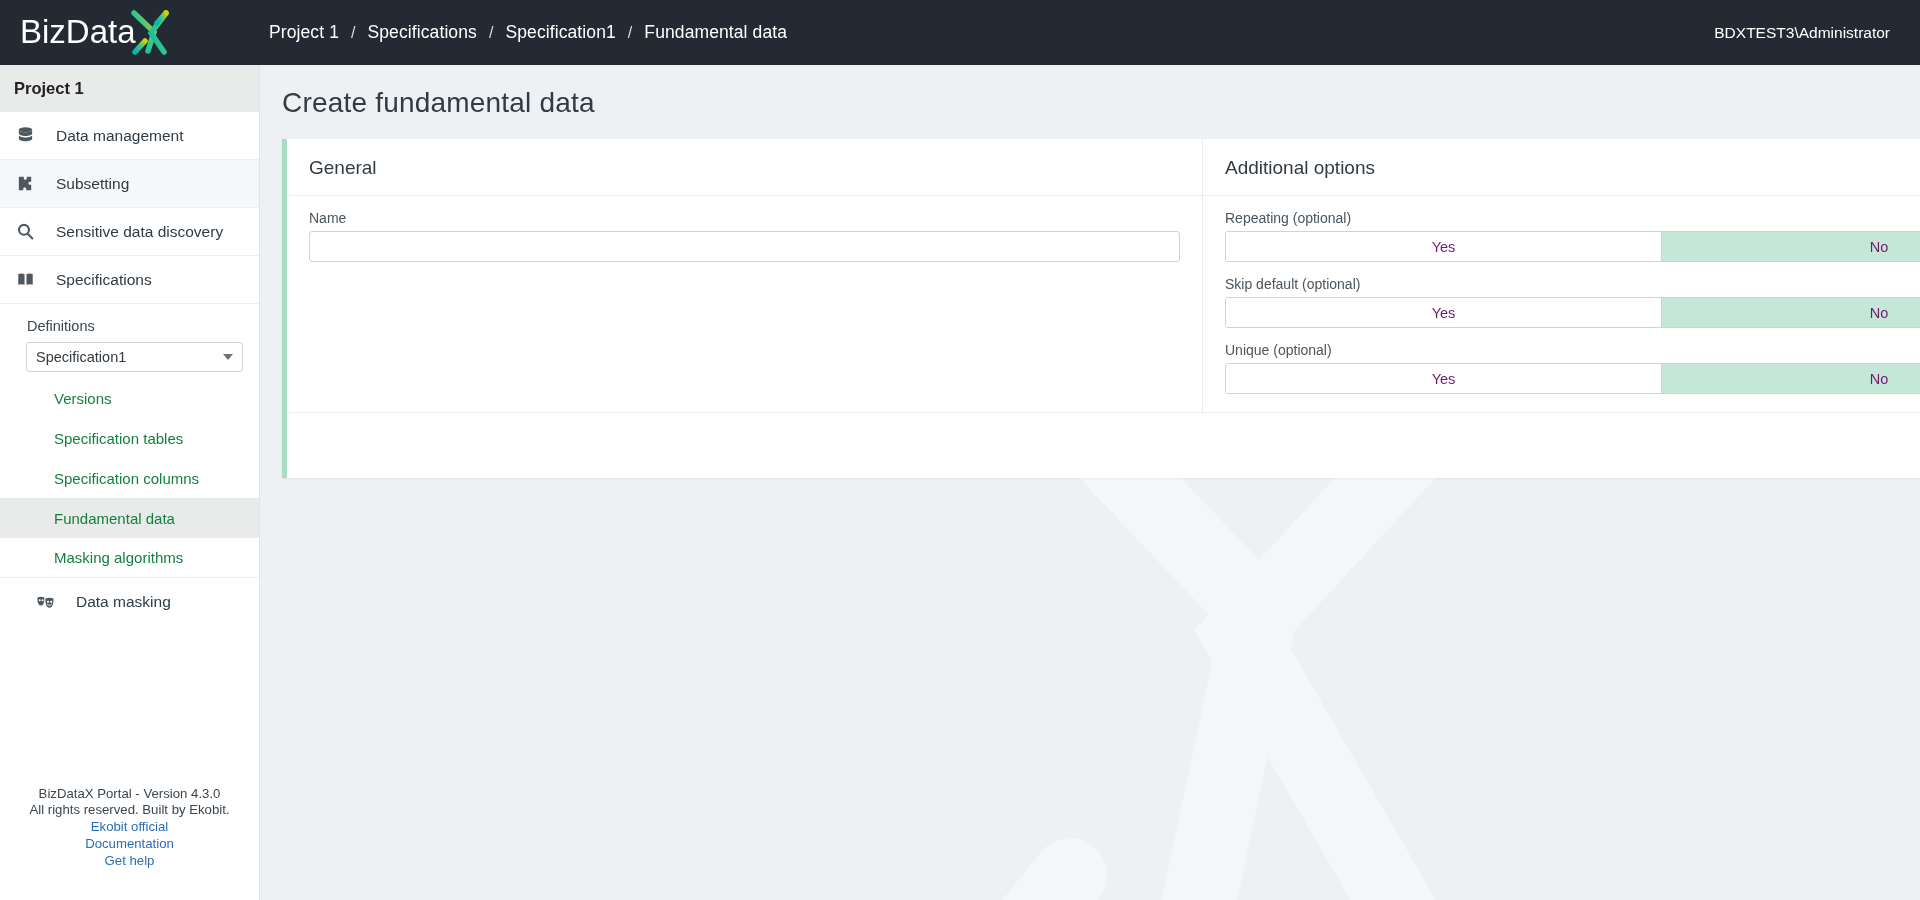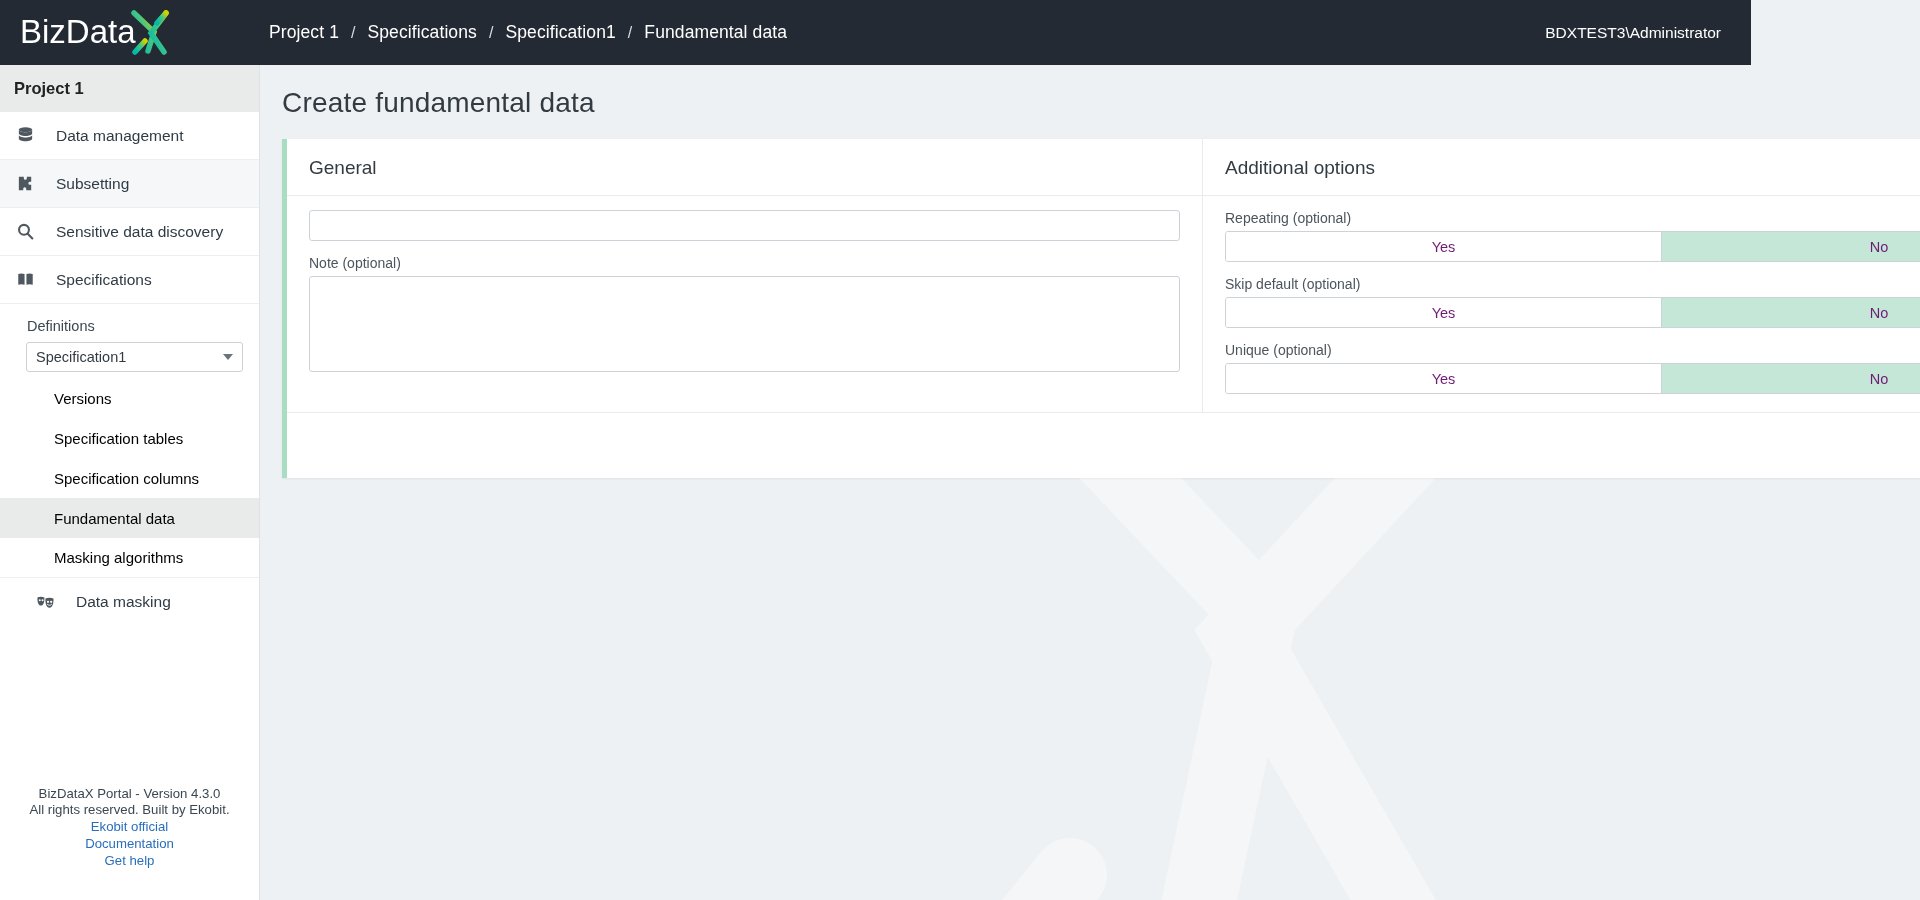--- a/index.html
+++ b/index.html
@@ -8,21 +8,21 @@
     height: 900px;
     overflow: hidden;
     font-family: "Liberation Sans", sans-serif;
     background: #eef1f3;
   }
 
   
   .topbar {
     position: absolute;
     top: 0; left: 0;
-    width: 1751px;
+    width: 1920px;
     height: 65px;
     background: #242a33;
     display: flex;
     align-items: center;
     z-index: 30;
   }
   .logo-wrap {
     width: 260px;
     height: 65px;
     display: flex;
@@ -128,21 +128,21 @@
     border-left: 5px solid transparent;
     border-right: 5px solid transparent;
     border-top: 6px solid #6b7379;
   }
   .sub-item {
     height: 40px;
     display: flex;
     align-items: center;
     padding-left: 54px;
     font-size: 15px;
-    color: #000000;
+    color: #15803d;
     cursor: pointer;
   }
   .sub-item.active { background: #e9eaea; }
   .sub-item.bordered { border-bottom: 1px solid #eceff1; }
 
   .sidebar-spacer { flex: 1 1 auto; }
 
   .footer {
     padding-bottom: 30px;
     text-align: center;
@@ -449,27 +449,24 @@
 
   <div class="form-card">
 
     <div class="card-body">
 
       <div class="panel panel-left">
         <div class="panel-head">General</div>
         <div class="panel-inner">
 
           <div class="field-block">
+            <label class="field-label">Name</label>
             <input class="text-input" type="text" value="" placeholder="" style="">
           </div>
 
-          <div class="field-block">
-            <label class="field-label">Note (optional)</label>
-            <textarea class="text-area" placeholder="" style=""></textarea>
-          </div>
 
         </div>
       </div>
 
       <div class="panel panel-right">
         <div class="panel-head">Additional options</div>
         <div class="panel-inner">
 
           <div class="field-block">
             <label class="field-label">Repeating (optional)</label>

